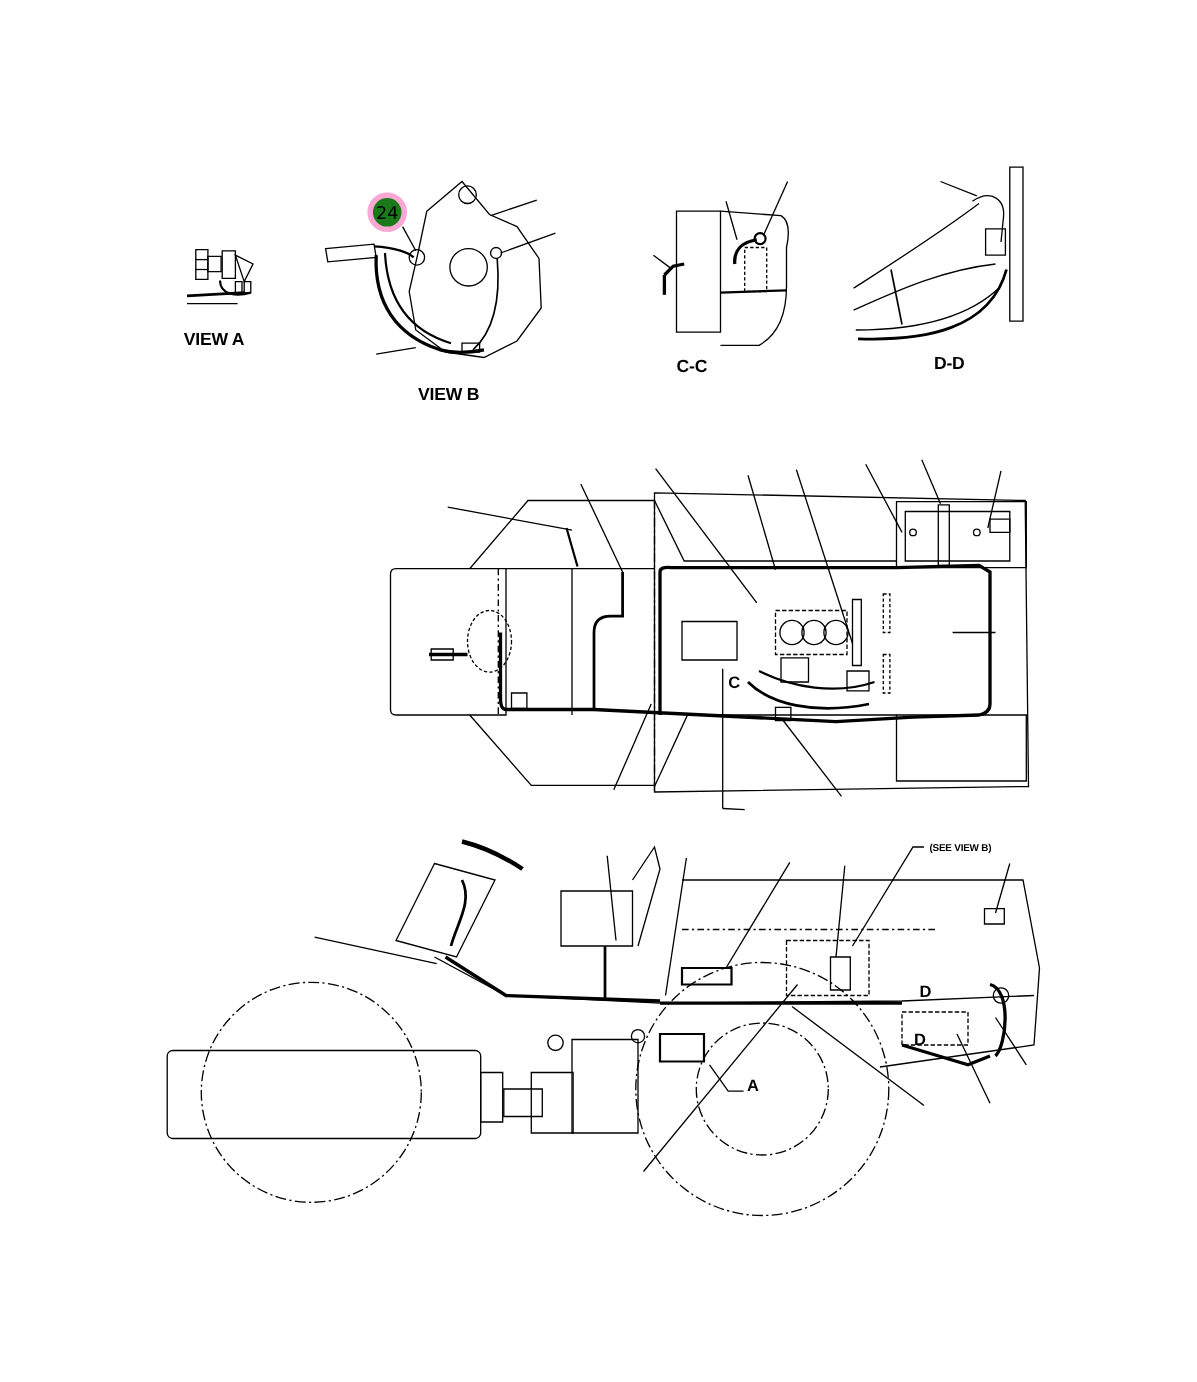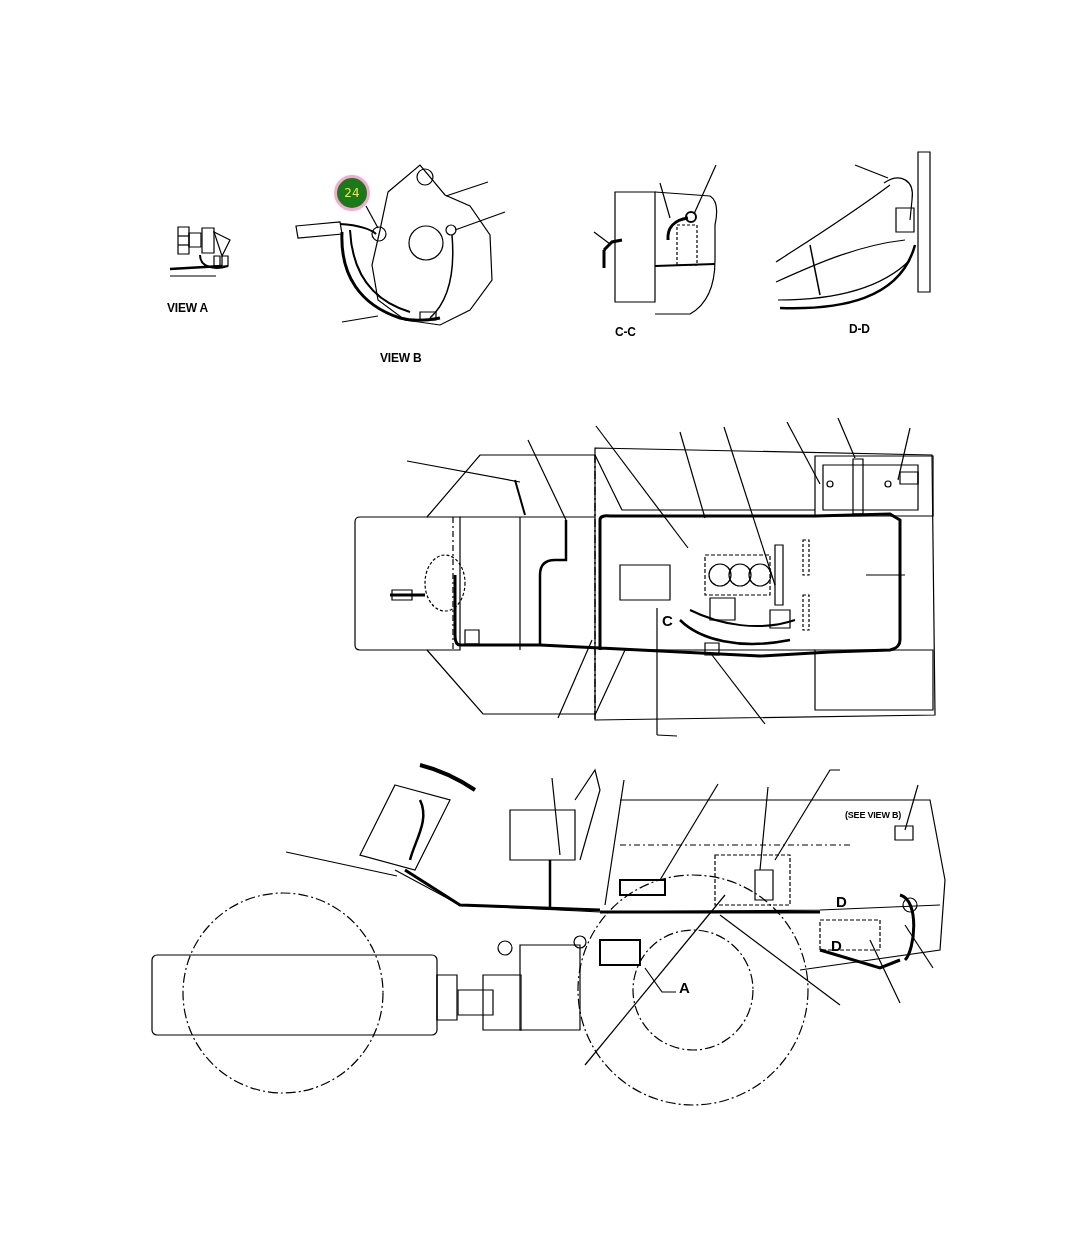--- a/index.html
+++ b/index.html
@@ -1,24 +1,24 @@
 <!DOCTYPE html>
 <html><head>
 <meta charset="utf-8">
 <style>
   html, body { margin: 0; padding: 0; background: #ffffff; }
   body { width: 1088px; height: 1256px; position: relative; overflow: hidden;
          font-family: "Liberation Sans", sans-serif; }
   #canvas { position: absolute; left: 0; top: 0; width: 1088px; height: 1256px; }
   .lbl { position: absolute; font-family: "Liberation Sans", sans-serif; font-weight: bold;
-         color: #000; font-size: 12px; letter-spacing: -0.2px; white-space: nowrap; }
+         color: #000; font-size: 16px; letter-spacing: -0.2px; white-space: nowrap; }
   .lbl.big { font-size: 15px; }
   .callout { position: absolute; width: 36px; height: 36px; border-radius: 50%;
-             background: #1a7a1a; border: 3px solid #f9a8d4; box-sizing: border-box;
-             color: #fde047; font-size: 12px; display: flex; align-items: center;
+             background: #1a7a1a; border: 5px solid #f9a8d4; box-sizing: border-box;
+             color: #000000; font-size: 16px; display: flex; align-items: center;
              justify-content: center; cursor: pointer; font-family: "DejaVu Sans", sans-serif; }
   svg * { vector-effect: non-scaling-stroke; }
 </style>
 </head>
 <body>
 
 <svg id="canvas" viewBox="0 0 1088 1256" xmlns="http://www.w3.org/2000/svg" fill="none" stroke="#000" stroke-width="1.2">
 
   <g>
     <rect x="178" y="227" width="11" height="27"></rect>
@@ -194,13 +194,13 @@
 <span class="lbl" style="left:167px; top:301px;">VIEW A</span>
 <span class="lbl" style="left:380px; top:351px;">VIEW B</span>
 <span class="lbl" style="left:615px; top:325px;">C-C</span>
 <span class="lbl" style="left:835px; top:322px;padding-left:14px;">D-D</span>
 
 <span class="lbl big" style="left:662px; top:612px;">C</span>
 <span class="lbl big" style="left:836px; top:893px;">D</span>
 <span class="lbl big" style="left:831px; top:937px;">D</span>
 <span class="lbl big" style="left:679px; top:979px;">A</span>
 
-<span class="lbl" style="left:845px; top:810px; font-size:9px;">(SEE VIEW B)</span>
+<span class="lbl" style="left:845px; top:766px; font-size:9px;">(SEE VIEW B)</span>
 
 </body></html>

